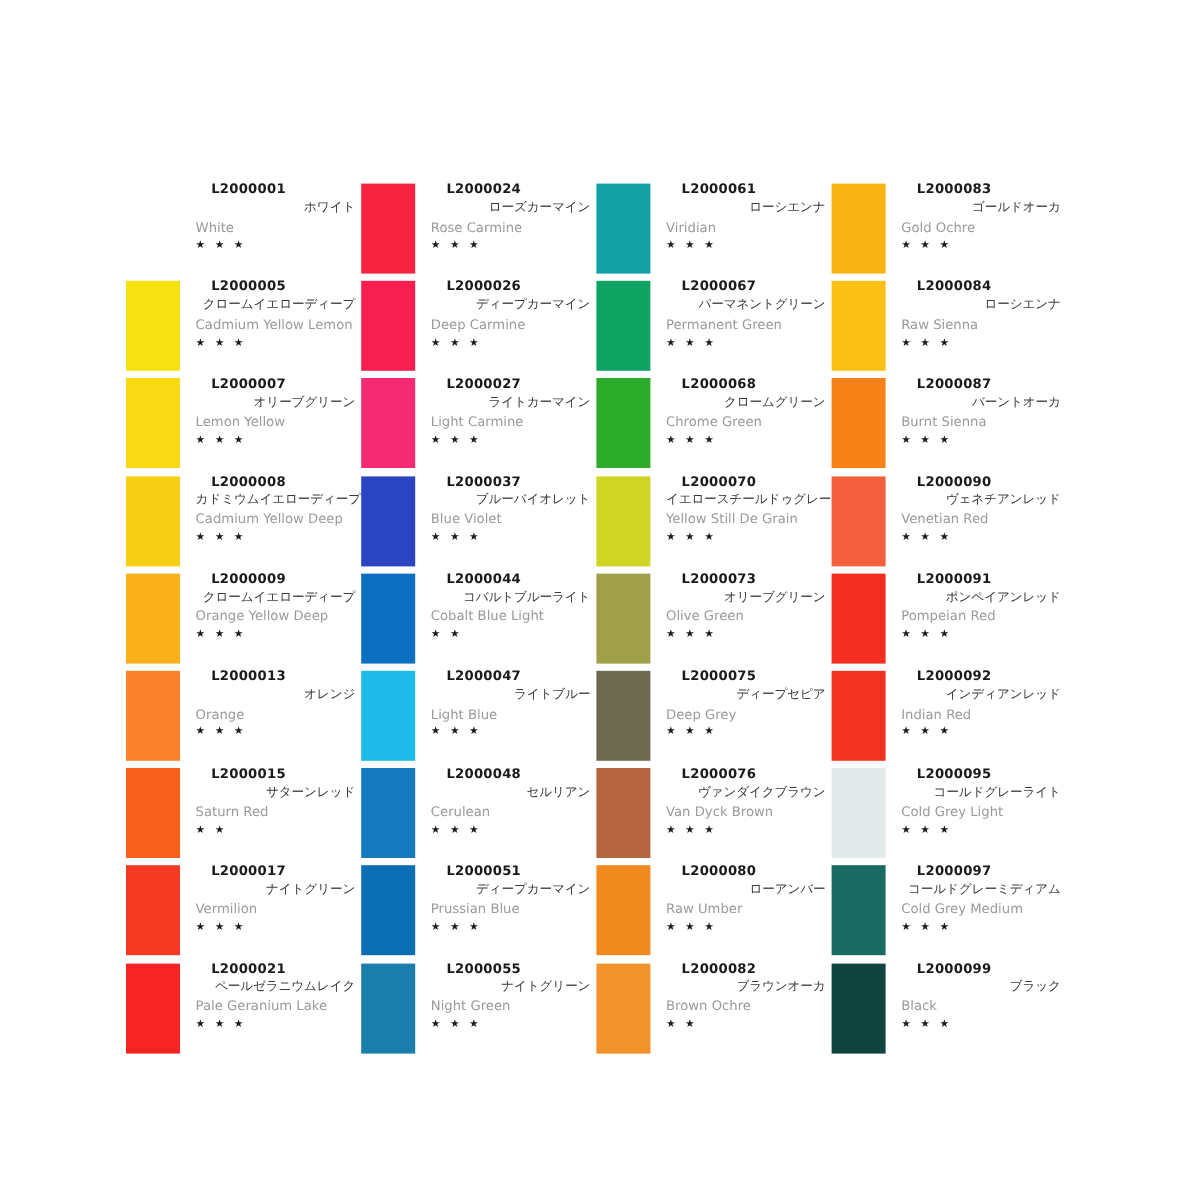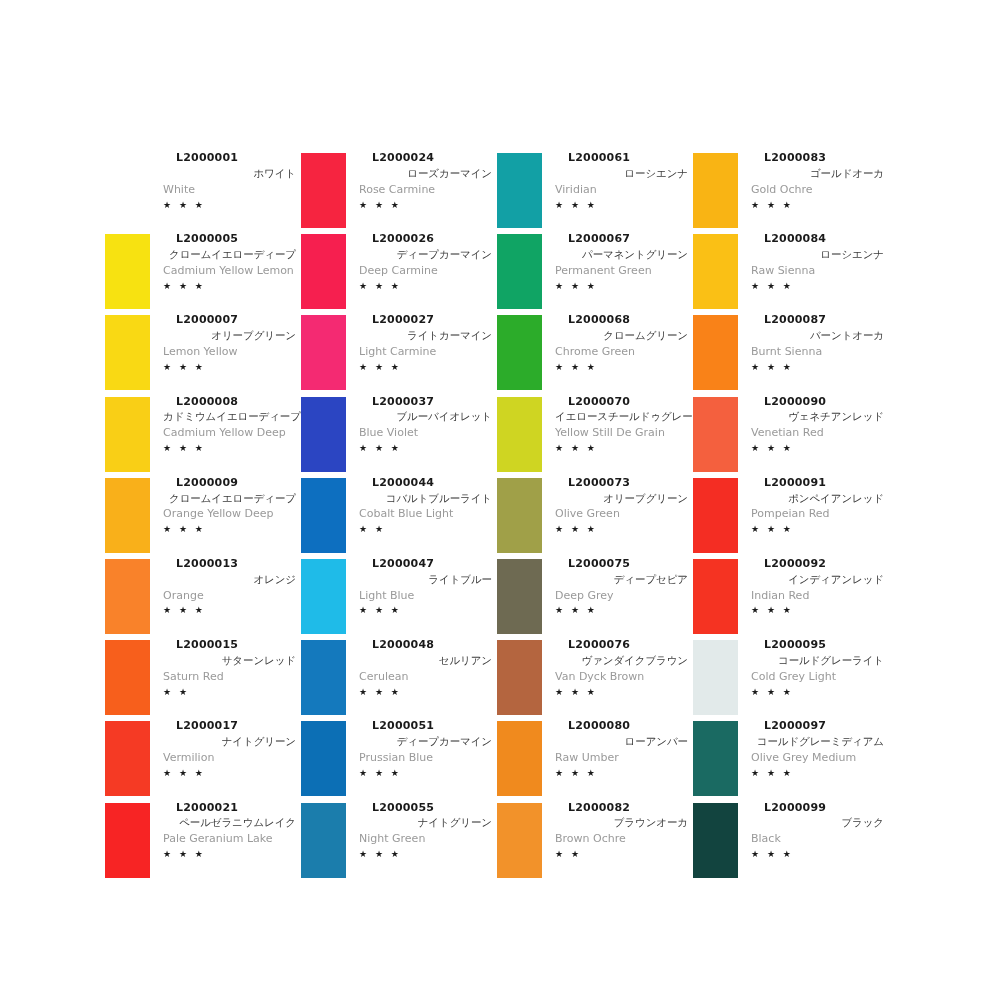--- a/index.html
+++ b/index.html
@@ -488,21 +488,21 @@
             <div class="stars">★ ★ ★</div>
           </div>
         </div>
         <div class="color-row">
           <div class="swatch-cell">
             <div class="swatch" style="background: rgb(26, 106, 98);"></div>
           </div>
           <div class="info-cell">
             <div class="code">L2000097</div>
             <div class="name-jp">コールドグレーミディアム</div>
-            <div class="name-en">Olive Grey Medium</div>
+            <div class="name-en">Cold Grey Medium</div>
             <div class="stars">★ ★ ★</div>
           </div>
         </div>
         <div class="color-row">
           <div class="swatch-cell">
             <div class="swatch" style="background: rgb(18, 68, 63);"></div>
           </div>
           <div class="info-cell">
             <div class="code">L2000099</div>
             <div class="name-jp">ブラック</div>

